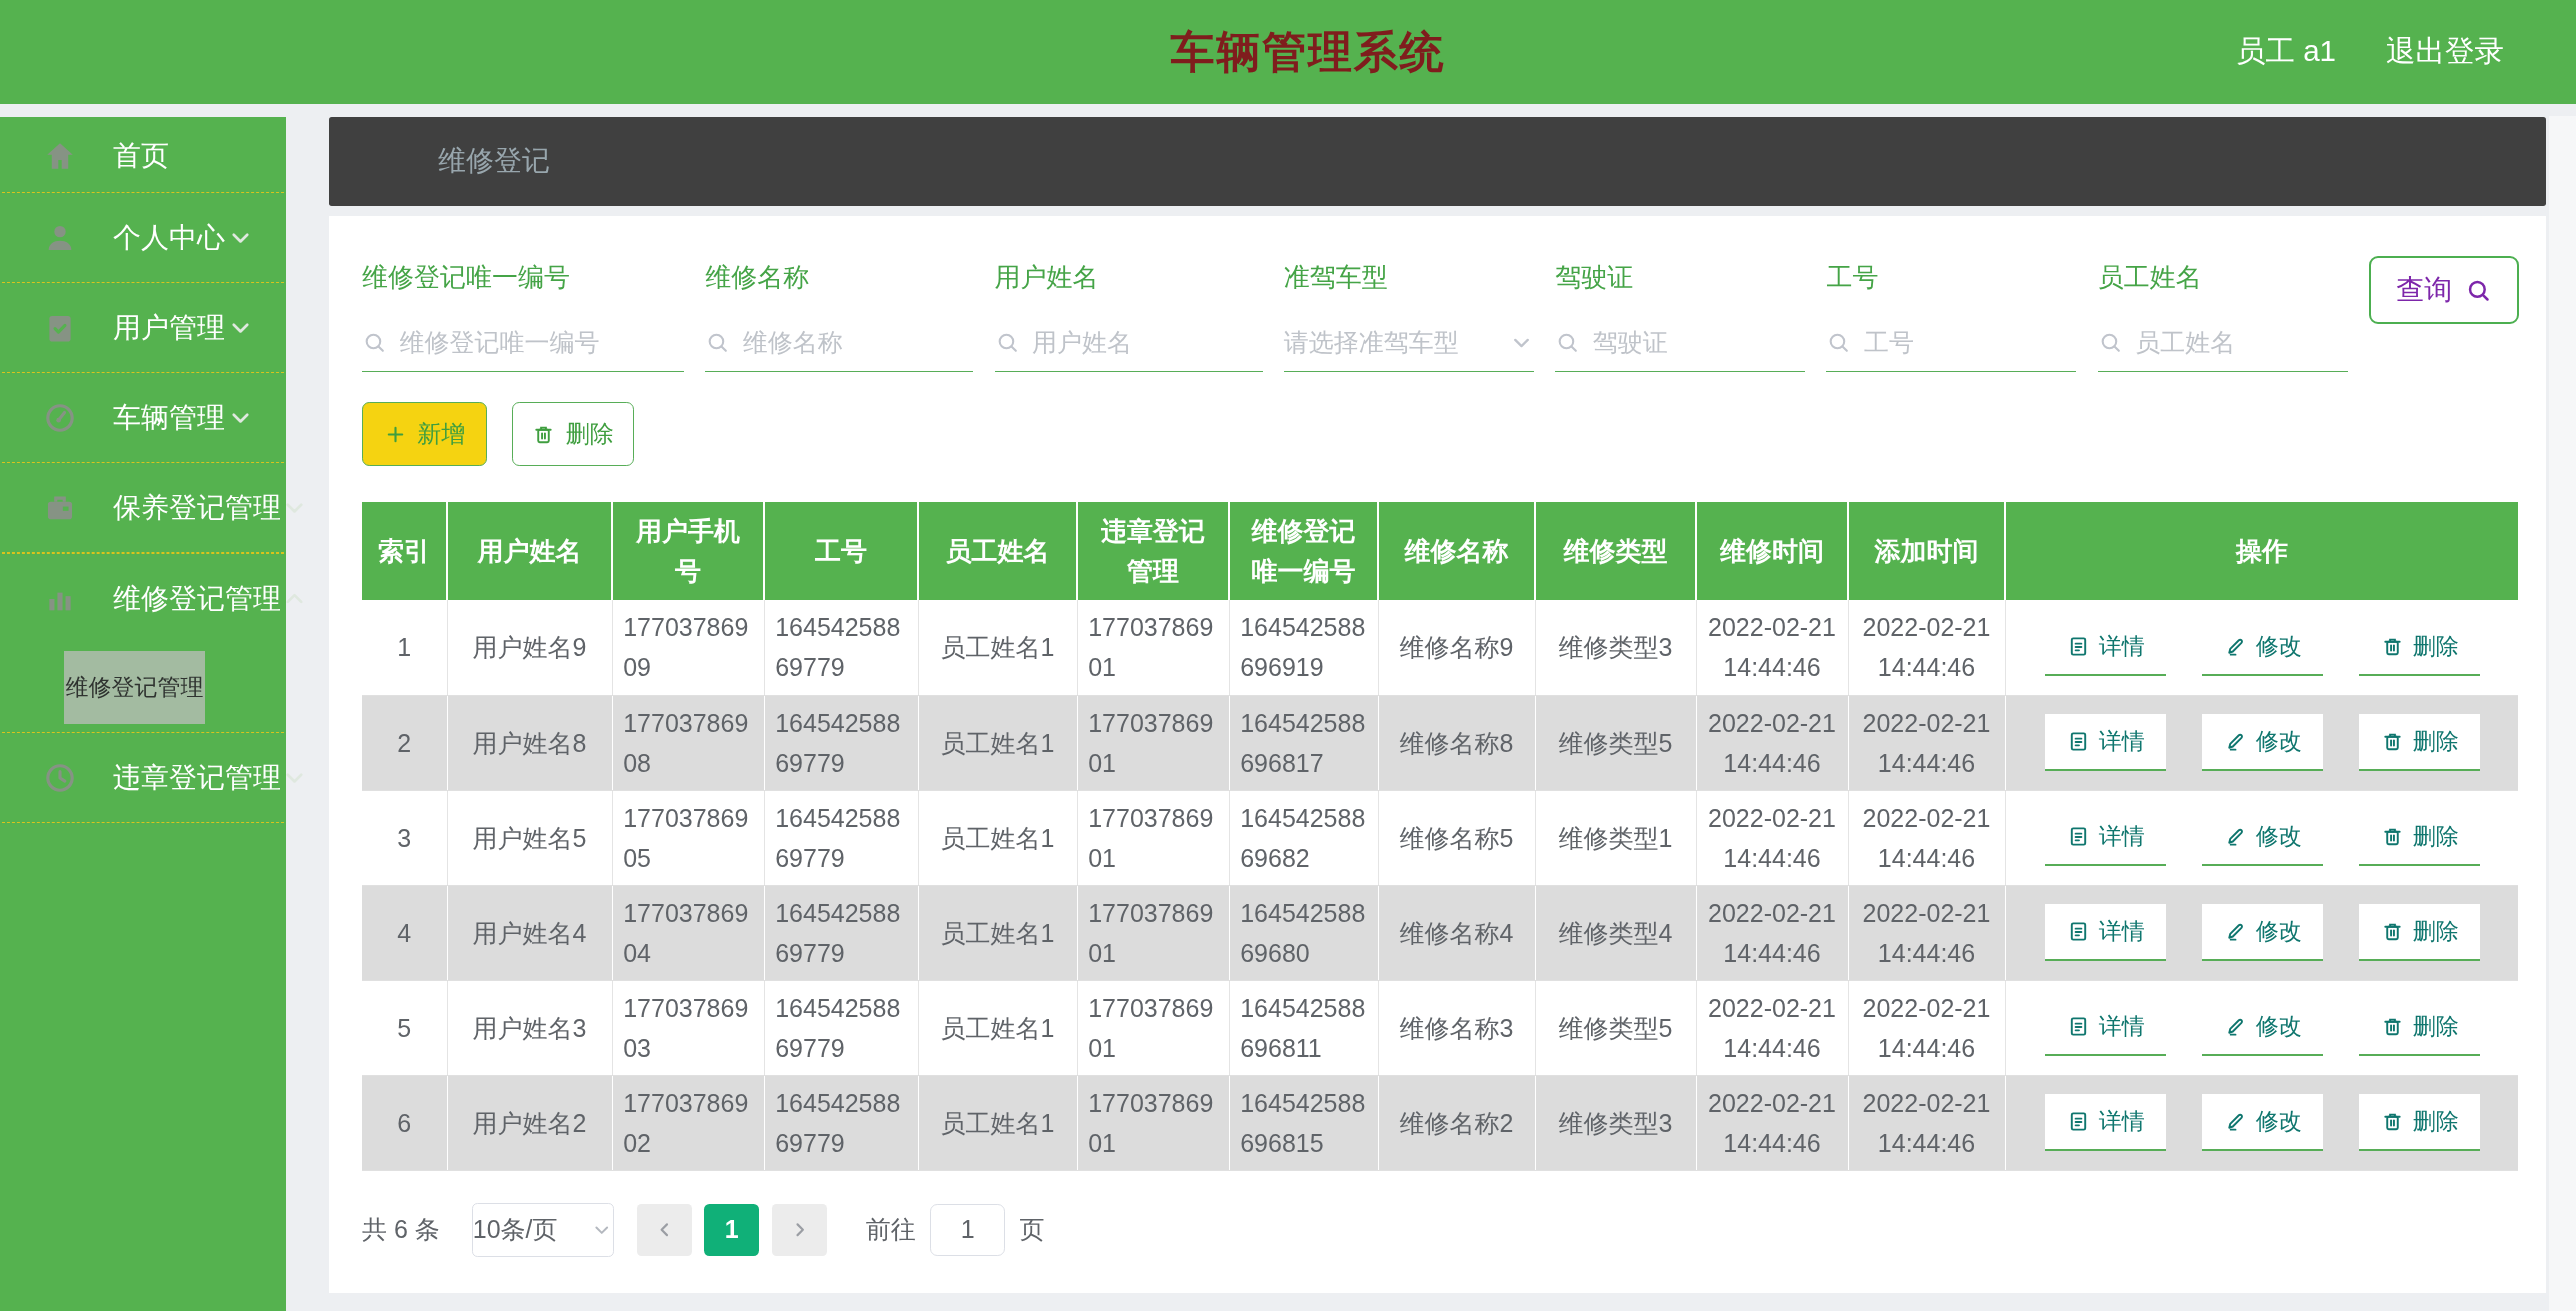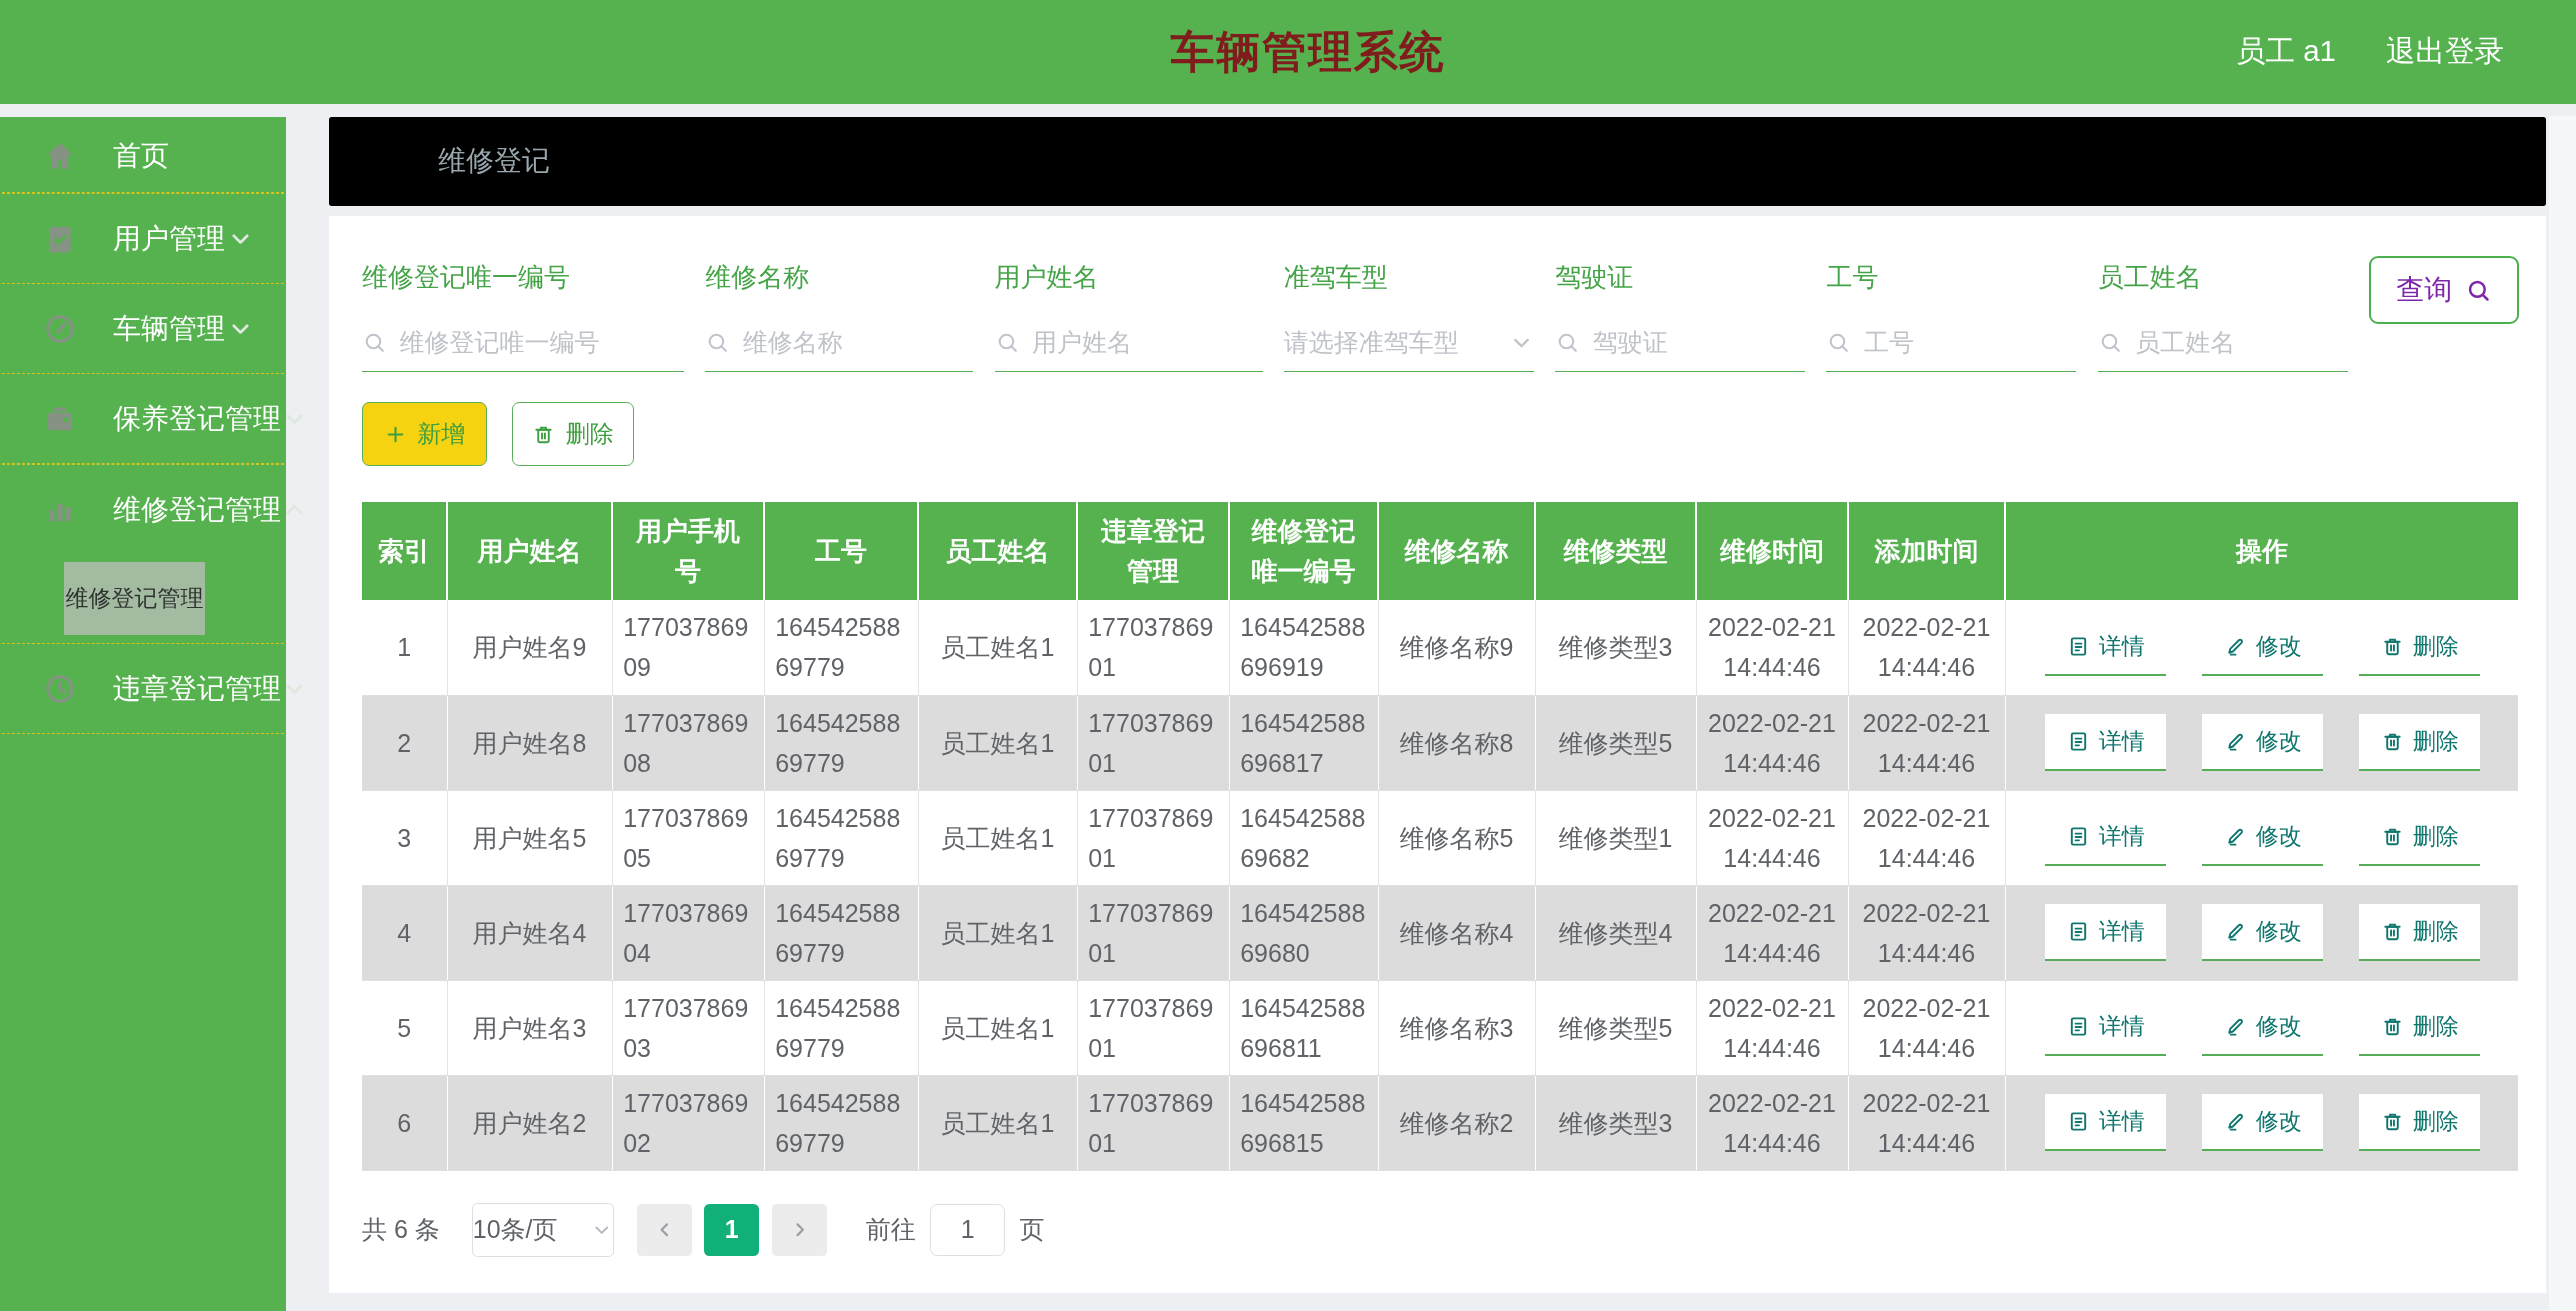--- a/index.html
+++ b/index.html
@@ -28,21 +28,21 @@
   .slabel { color:#fff; font-size:28px; margin-left:36px; flex:1; white-space:nowrap; }
   .chev { width:27px; height:27px; color:#dfe8df; display:flex; }
   .chev svg { width:27px; height:27px; }
   .side-sub { height:89px; display:flex; align-items:center; }
   .side-sub-box { margin-left:64px; width:141px; height:73px; background:rgba(186,190,184,.78);
     color:#2f3330; font-size:23px; display:flex; align-items:center; justify-content:center;
     white-space:nowrap; cursor:pointer; }
 
   
   .main { flex:1; padding:0 30px 0 43px; }
-  .banner { height:89px; background:#000000; border-radius:2.7px;
+  .banner { height:89px; background:#404040; border-radius:2.7px;
     display:flex; align-items:center; padding-left:109px; }
   .banner span { color:#98a6ad; font-size:28px; }
 
   .card { margin-top:10.7px; background:#fff; padding:47px 27px 36px 33px; min-height:1047px; }
 
   
   .filters { display:flex; justify-content:space-between; align-items:flex-start; }
   .field { display:flex; flex-direction:column; }
   .flabel { color:#45a447; font-size:26px; line-height:29px; }
   .input-line { margin-top:25px; height:55px; display:flex; align-items:center; gap:12.5px;
@@ -127,20 +127,34 @@
     <div class="side-item first">
       <span class="sicon">
         <svg viewBox="0 0 24 24">
             <path d="M12 3l9 8.2h-3.2V21h-4.6v-6.2h-2.4V21H6.2v-9.8H3z" fill="currentColor"></path>
           </svg>
       </span>
       <span class="slabel">首页</span>
     </div>
     <div class="side-sep"></div>
 
+    <div class="side-item">
+      <span class="sicon">
+        <svg viewBox="0 0 24 24">
+            <circle cx="12" cy="7.5" r="4" fill="currentColor"></circle>
+            <path d="M4 20.5c0-4.2 3.8-6.5 8-6.5s8 2.3 8 6.5z" fill="currentColor"></path>
+          </svg>
+      </span>
+      <span class="slabel">个人中心</span>
+      <span class="chev">
+        <svg viewBox="0 0 24 24">
+            <path d="M6 9.5l6 6 6-6" fill="none" stroke="currentColor" stroke-width="2.4" stroke-linecap="round" stroke-linejoin="round"></path>
+          </svg>
+      </span>
+    </div>
     <div class="side-sep"></div>
 
     <div class="side-item">
       <span class="sicon">
         <svg viewBox="0 0 24 24">
             <rect x="4.5" y="3.5" width="15" height="18" rx="2" fill="currentColor"></rect>
             <path d="M8.5 12.5l2.4 2.4 4.6-4.8" fill="none" stroke="#55b24f" stroke-width="2.2" stroke-linecap="round" stroke-linejoin="round"></path>
           </svg>
       </span>
       <span class="slabel">用户管理</span>

